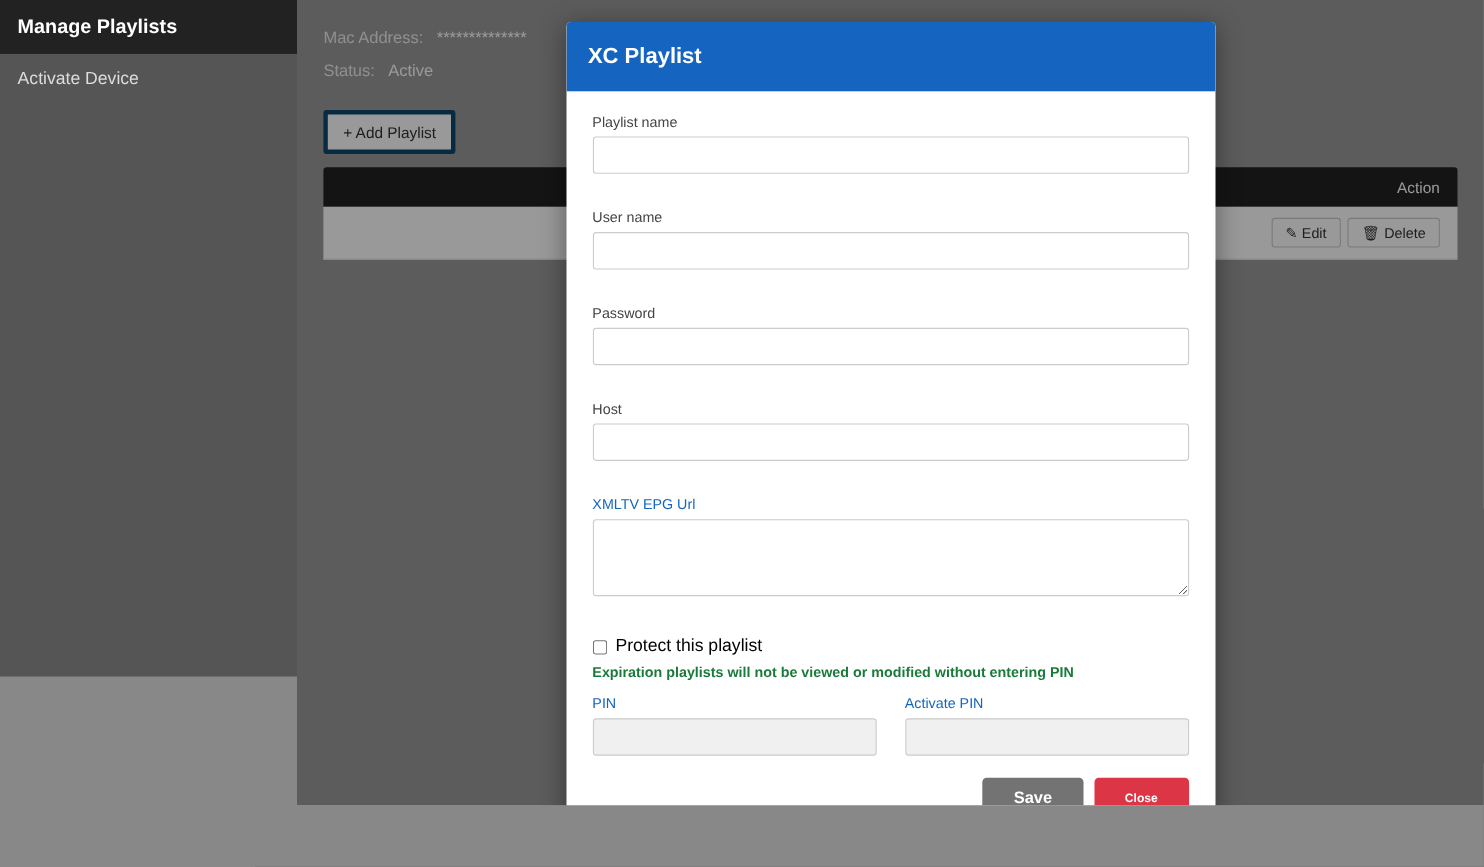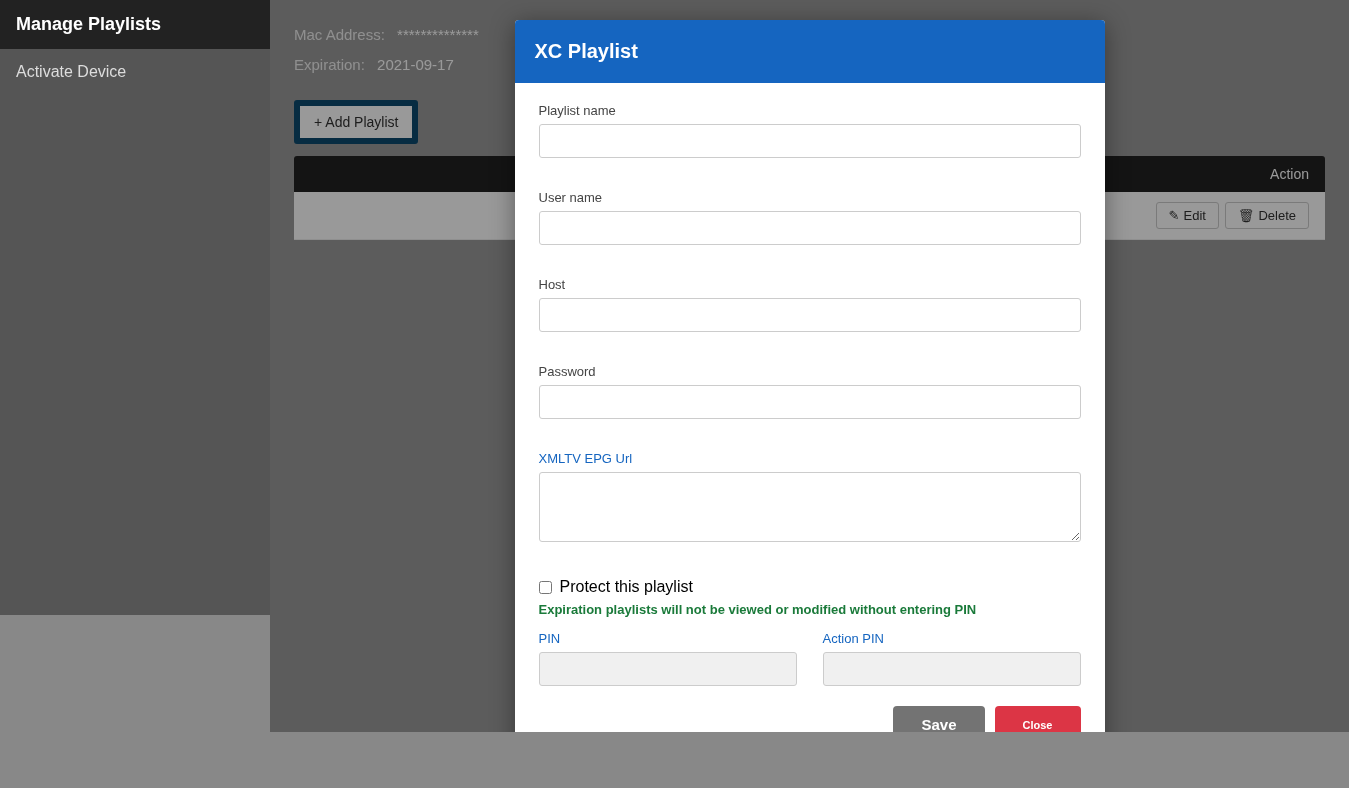--- a/index.html
+++ b/index.html
@@ -50,21 +50,21 @@
       color: #fff;
       font-size: 15px;
       line-height: 2;
       margin-bottom: 20px;
     }
     .device-info span.label { color: #eee; }
     .device-info span.value { color: #fff; margin-left: 8px; }
 
     .add-playlist-btn {
       background: #fff;
-      border: 6px solid #0c4a6e;
+      border: 4px solid #0c4a6e;
       padding: 8px 14px;
       font-size: 14px;
       cursor: pointer;
       border-radius: 3px;
       margin-bottom: 12px;
       color: #333;
     }
 
     .table-header {
       background: #222;
@@ -231,22 +231,22 @@
 
 <div class="main-content">
 
   
   <div class="device-info">
     <div>
       <span class="label">Mac Address:</span>
       <span class="value">**************</span>
     </div>
     <div>
-      <span class="label">Expiration:</span>
-      <span class="value">2021-09-17</span>
+      <span class="label">Status:</span>
+      <span class="value">Active</span>
     </div>
   </div>
 
   
   <button class="add-playlist-btn">+ Add Playlist</button>
 
   
   <div class="table-header">
     <span>Action</span>
   </div>
@@ -277,48 +277,48 @@
           <label class="form-label">Playlist name</label>
           <input class="form-input" type="text" placeholder="" style="">
         </div>
 
         <div class="form-group">
           <label class="form-label">User name</label>
           <input class="form-input" type="text" placeholder="" style="">
         </div>
 
         <div class="form-group">
+          <label class="form-label">Password</label>
+          <input class="form-input" type="password" placeholder="" style="">
+        </div>
+
+        <div class="form-group">
           <label class="form-label">Host</label>
           <input class="form-input" type="text" placeholder="" style="">
-        </div>
-
-        <div class="form-group">
-          <label class="form-label">Password</label>
-          <input class="form-input" type="password" placeholder="" style="">
         </div>
 
         <div class="form-group">
           <label class="form-label form-label-blue">XMLTV EPG Url</label>
           <textarea class="form-textarea" style=""></textarea>
         </div>
 
         <div class="checkbox-row">
           <input type="checkbox" id="protect-checkbox" style="">
           <label for="protect-checkbox">Protect this playlist</label>
         </div>
 
         <div class="protect-text">Expiration playlists will not be viewed or modified without entering PIN</div>
 
         <div class="pin-row">
           <div class="pin-group">
             <label class="form-label form-label-blue">PIN</label>
             <input class="pin-input" type="text" style="">
           </div>
           <div class="pin-group">
-            <label class="form-label form-label-blue">Action PIN</label>
+            <label class="form-label form-label-blue">Activate PIN</label>
             <input class="pin-input" type="text" style="">
           </div>
         </div>
 
         <div class="modal-footer">
           <button class="btn-save">Save</button>
           <button class="btn-close">Close</button>
         </div>
 
       </div>

